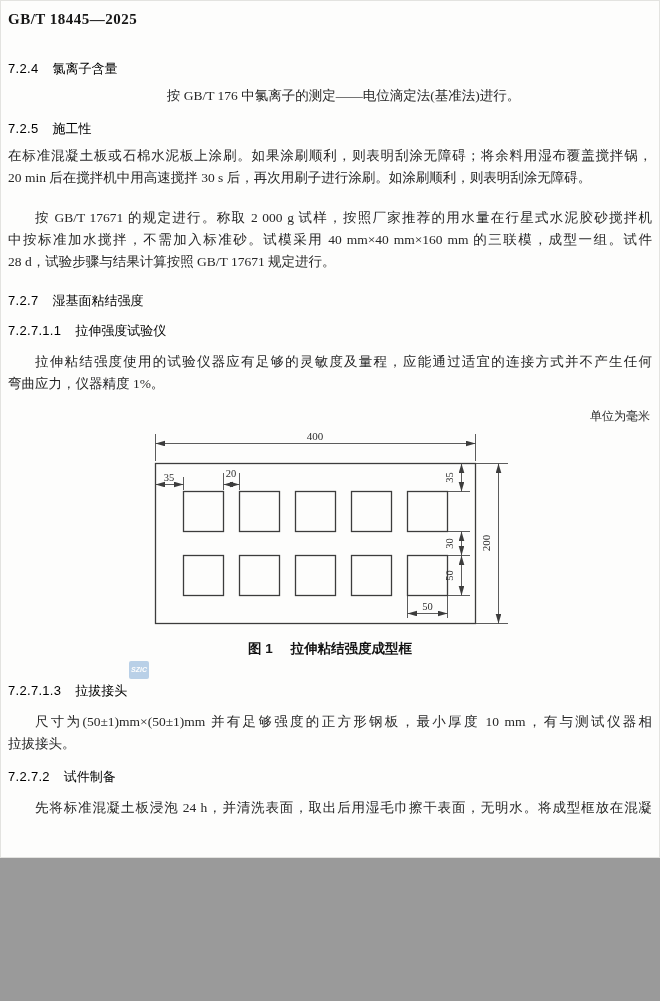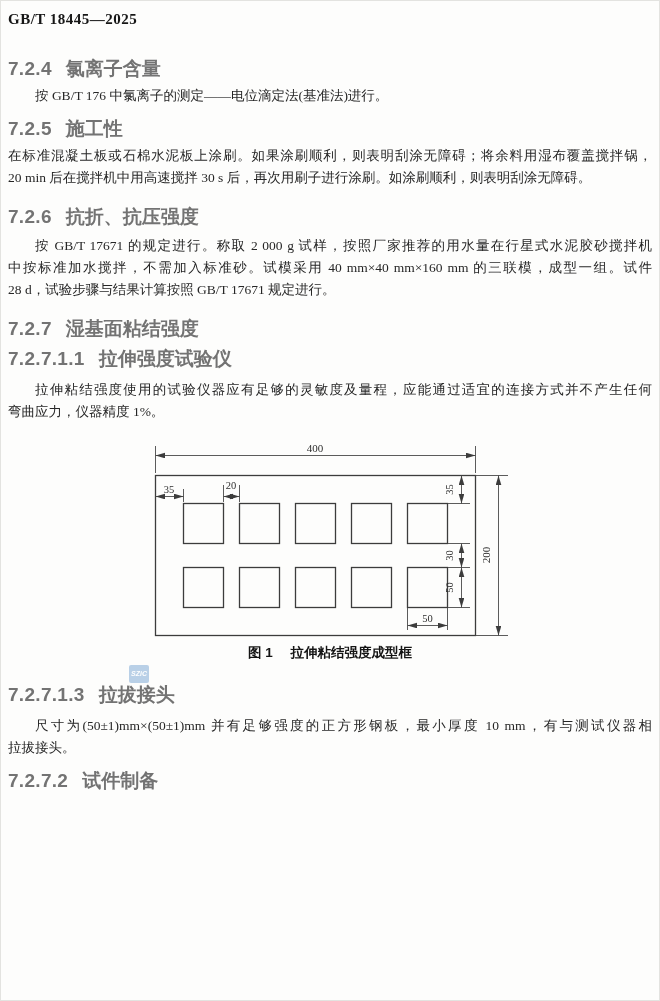--- a/index.html
+++ b/index.html
@@ -1,62 +1,62 @@
 <!DOCTYPE html>
 <html><head>
 <meta charset="utf-8">
 <style>
   * { margin:0; padding:0; box-sizing:border-box; }
   html,body { background:#9a9a9a; }
   .page {
     position:relative;
-    width:660px; height:1001px;
+    width:660px; height:858px;
     background:#fdfdfc;
     overflow:hidden;
     border:1px solid #e3e3e0;
     font-family:"Liberation Serif", serif;
     color:#232323;
     padding:8px 7px 0 7px;
   }
   
   .runhead {
     font-weight:bold; font-size:15px; letter-spacing:.5px;
     color:#161616; line-height:20px; margin-bottom:30px;
     font-family:"Liberation Serif", serif;
     white-space:nowrap;
   }
   
   .h {
     font-family:"Liberation Sans", sans-serif;
-    font-weight:bold; font-size:19px; color:#737373;
+    font-weight:normal; font-size:13px; color:#000000;
     line-height:20px; white-space:nowrap;
   }
   .h .num { margin-right:14px; letter-spacing:.3px; }
   
   .p { font-size:13.5px; color:#262626; }
   .p .ln {
     line-height:22px; white-space:nowrap; height:22px;
     font-family:"Liberation Serif", serif;
   }
   .p .ln.fill { text-align:justify; text-align-last:justify; }
-  .p .ln.ind { text-indent:2em; }
+  .p .ln.ind { text-indent:2em;text-align:center; }
   
   .mb6{margin-bottom:6px}.mb8{margin-bottom:8px}.mb10{margin-bottom:10px}
   .mb12{margin-bottom:12px}.mb14{margin-bottom:14px}.mb18{margin-bottom:18px}
   
   .unit-note {
     font-size:12px; color:#2a2a2a; text-align:right;
     line-height:14px; margin-bottom:2px; padding-right:2px;
   }
   .figwrap { position:relative; height:204px; }
   .figwrap svg { position:absolute; left:134px; top:0; }
   .fig-caption {
     text-align:center; font-family:"Liberation Sans", sans-serif;
     font-weight:bold; font-size:13.5px; color:#141414;
-    line-height:20px; margin-top:2px; margin-bottom:22px;
+    line-height:20px; margin-top:10px; margin-bottom:22px;
     position:relative;
   }
   .fig-caption .cap-title { margin-left:14px; }
   .watermark {
     position:absolute; left:121px; top:22px;
     width:20px; height:18px; background:#a9c6e2; opacity:.8;
     border-radius:2px; color:#fff; font-style:italic; font-weight:bold;
     font-size:7px; line-height:18px; text-align:center;
     font-family:"Liberation Sans", sans-serif;
   }
@@ -83,41 +83,39 @@
   </div>
 
   <div class="h mb6">
     <span class="num">7.2.5</span><span>施工性</span>
   </div>
   <div class="p mb18">
     <div class="ln fill">在标准混凝土板或石棉水泥板上涂刷。如果涂刷顺利，则表明刮涂无障碍；将余料用湿布覆盖搅拌锅，</div>
     <div class="ln">20 min 后在搅拌机中用高速搅拌 30 s 后，再次用刷子进行涂刷。如涂刷顺利，则表明刮涂无障碍。</div>
   </div>
 
-  <div class="h mb8">
-    <span class="num">7.2.6</span><span>抗折、抗压强度</span>
-  </div>
   <div class="p mb18">
     <div class="ln ind fill">按 GB/T 17671 的规定进行。称取 2 000 g 试样，按照厂家推荐的用水量在行星式水泥胶砂搅拌机</div>
     <div class="ln fill">中按标准加水搅拌，不需加入标准砂。试模采用 40 mm×40 mm×160 mm 的三联模，成型一组。试件</div>
     <div class="ln">28 d，试验步骤与结果计算按照 GB/T 17671 规定进行。</div>
   </div>
 
   <div class="h mb10">
     <span class="num">7.2.7</span><span>湿基面粘结强度</span>
   </div>
   <div class="h mb10">
     <span class="num">7.2.7.1.1</span><span>拉伸强度试验仪</span>
   </div>
   <div class="p mb14">
     <div class="ln ind fill">拉伸粘结强度使用的试验仪器应有足够的灵敏度及量程，应能通过适宜的连接方式并不产生任何</div>
     <div class="ln">弯曲应力，仪器精度 1%。</div>
   </div>
 
 
+  <div class="unit-note">单位为毫米</div>
 
   <div class="figwrap">
     <svg width="380" height="204" viewBox="0 0 380 204">
       <defs>
         <marker id="ar" markerUnits="userSpaceOnUse" markerWidth="11" markerHeight="7" refX="10" refY="2.8" orient="auto-start-reverse">
           <path d="M0.5,0 L10,2.8 L0.5,5.6 Z" fill="#3c3c3c"></path>
         </marker>
       </defs>
 
       <rect class="shape" x="13.5" y="38.5" width="320" height="160"></rect>
@@ -185,14 +183,17 @@
     <span class="num">7.2.7.1.3</span><span>拉拔接头</span>
   </div>
   <div class="p mb12">
     <div class="ln ind fill">尺寸为(50±1)mm×(50±1)mm 并有足够强度的正方形钢板，最小厚度 10 mm，有与测试仪器相</div>
     <div class="ln">拉拔接头。</div>
   </div>
 
   <div class="h mb10">
     <span class="num">7.2.7.2</span><span>试件制备</span>
   </div>
+  <div class="p">
+    <div class="ln ind fill">先将标准混凝土板浸泡 24 h，并清洗表面，取出后用湿毛巾擦干表面，无明水。将成型框放在混凝</div>
+  </div>
 
 </div>
 
 </body></html>

